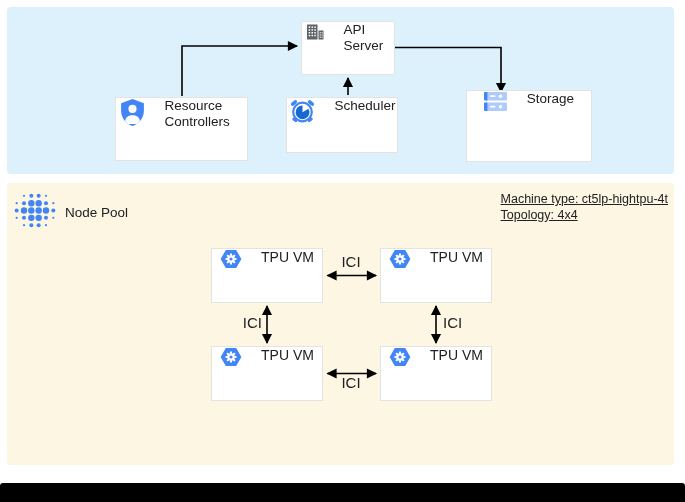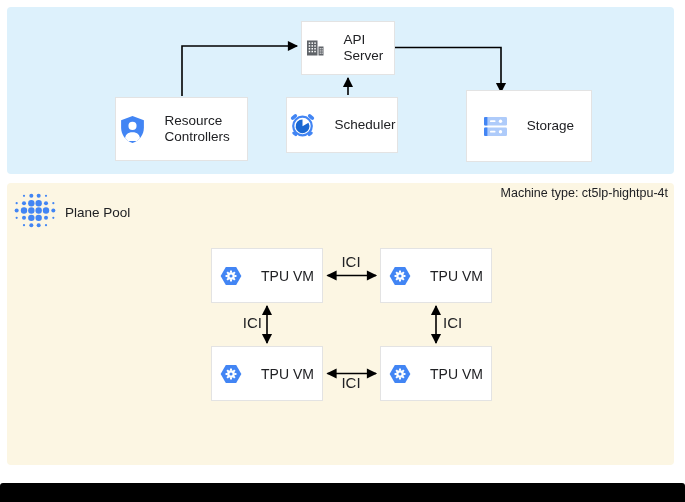--- a/index.html
+++ b/index.html
@@ -17,28 +17,28 @@
   .canvas{
     position:relative;width:685px;height:502px;background:#fff;overflow:hidden;
     font-family:"Liberation Sans",sans-serif;color:var(--text);
   }
   .abs{position:absolute;}
   .panel{position:absolute;border-radius:4px;}
   .panel-cp{left:7px;top:7px;width:667px;height:167px;background:var(--control-plane-bg);}
   .panel-np{left:7px;top:183px;width:667px;height:282px;background:var(--node-pool-bg);}
   .node{
     position:absolute;background:#fff;border:1px solid var(--box-border);
-    display:flex;align-items:center;justify-content:center;gap:19px;
+    display:flex;align-items:flex-start;justify-content:center;gap:19px;
     box-sizing:border-box;font-size:13.5px;line-height:16px;
   }
   .node .lbl{max-width:80px;}
   .tpu{font-size:14px;}
   .title-cp{left:8px;top:24px;width:106px;text-align:center;font-size:13.5px;line-height:17px;}
   .np-label{left:65px;top:205px;font-size:13.5px;}
-  .machine-info{right:17px;top:186px;text-align:left;font-size:12.5px;line-height:15.5px;}
+  .machine-info{right:17px;top:192px;text-align:left;font-size:12.5px;line-height:15.5px;text-decoration:underline;}
   .ici{font-size:15px;line-height:13px;}
   .arrow-layer{position:absolute;left:0;top:0;width:685px;height:502px;pointer-events:none;}
   .arrow-layer path{stroke:var(--arrow-black);stroke-width:1.6;fill:none;}
   .bottom-bar{left:0;top:483px;width:685px;height:19px;background:#000;border-radius:3px 3px 0 0;}
   .f-blue{fill:var(--google-blue);}
   .f-light{fill:var(--storage-light-blue);}
   .f-pie{fill:var(--scheduler-pie-blue);}
   .f-gray{fill:var(--building-gray);}
   .f-white{fill:#ffffff;}
   .s-blue{stroke:var(--google-blue);}
@@ -180,23 +180,24 @@
       <circle cx="12" cy="4" r="1.2"></circle>
         <circle cx="36" cy="4" r="1.2"></circle>
       <circle cx="4" cy="12" r="1.2"></circle>
         <circle cx="44" cy="12" r="1.2"></circle>
       <circle cx="4" cy="28" r="1.2"></circle>
         <circle cx="44" cy="28" r="1.2"></circle>
       <circle cx="12" cy="36" r="1.2"></circle>
         <circle cx="36" cy="36" r="1.2"></circle>
     </g>
   </svg>
-  <div class="abs np-label">Plane Pool</div>
+  <div class="abs np-label">Node Pool</div>
   <div class="abs machine-info">
     <div>Machine type: ct5lp-hightpu-4t</div>
+    <div>Topology: 4x4</div>
   </div>
 
   <div class="node tpu" style="left:211px;top:248px;width:112px;height:55px;">
     <svg width="22" height="20">
         <use href="#gke-hex"></use>
       </svg>
     <span>TPU VM</span>
   </div>
   <div class="node tpu" style="left:380px;top:248px;width:112px;height:55px;">
     <svg width="22" height="20">

